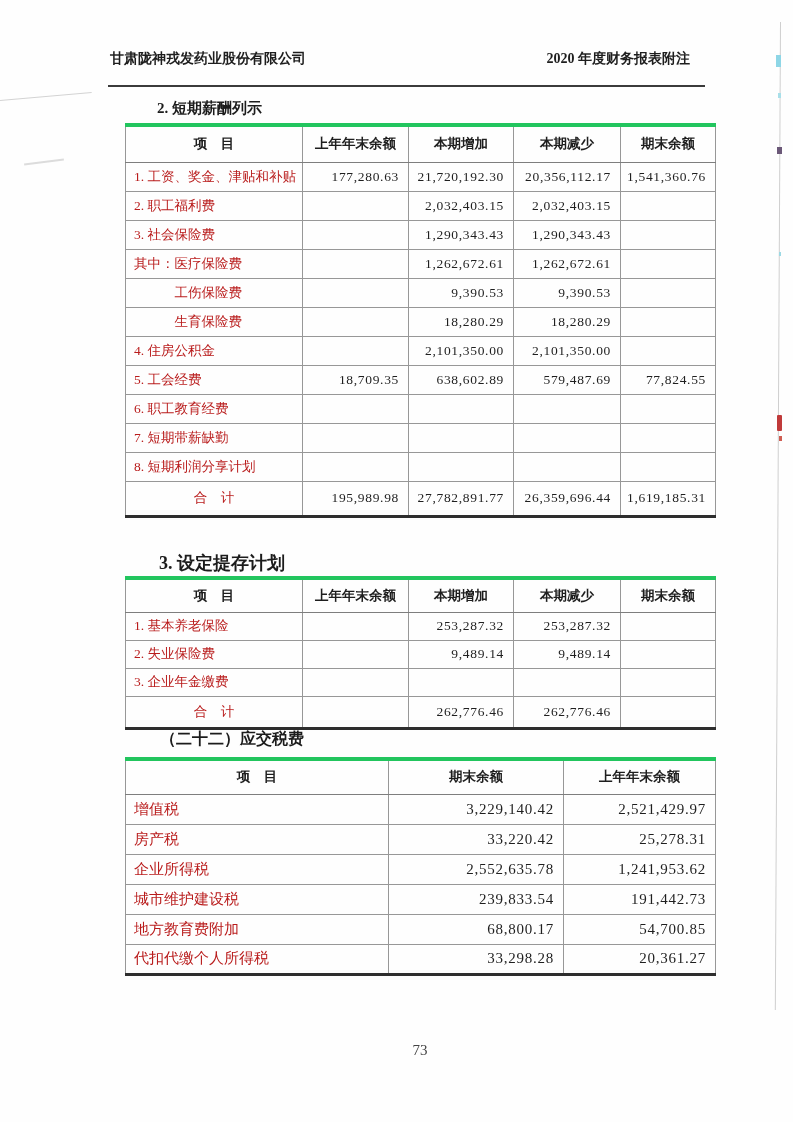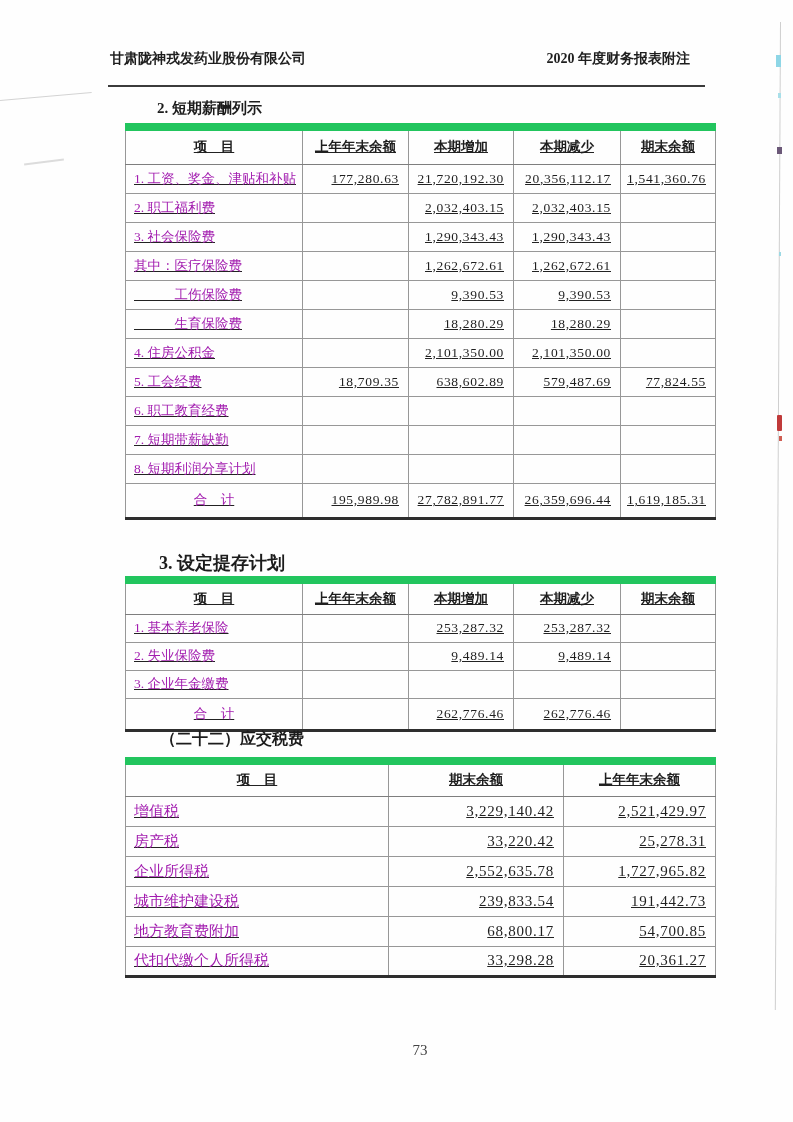--- a/index.html
+++ b/index.html
@@ -11,37 +11,37 @@
   .page-header{position:absolute;top:50px;left:110px;width:580px;display:flex;
     justify-content:space-between;font-size:14px;font-weight:bold;color:#1e1e1e;}
   .header-rule{position:absolute;top:85px;left:108px;width:597px;height:2px;background:#3b3b3b;}
   
   .sec-title{position:absolute;font-weight:bold;color:#1c1c1c;white-space:nowrap;}
   .t1{top:99px;left:157px;font-size:15px;}
   .t2{top:551px;left:159px;font-size:18px;}
   .t3{top:729px;left:160px;font-size:16px;}
   
   .tbl{position:absolute;left:125px;width:590px;border-collapse:collapse;table-layout:fixed;
-    border-top:8px solid #22c55e;border-bottom:3px solid #2e2e2e;text-decoration:underline;}
+    border-top:4px solid #22c55e;border-bottom:3px solid #2e2e2e;}
   .tbl1{top:123px;}
   .tbl2{top:576px;}
   .tbl3{top:757px;}
   th,td{border:1px solid #979797;padding:0;overflow:hidden;white-space:nowrap;}
   th{font-size:13.5px;font-weight:bold;text-align:center;color:#1e1e1e;border-bottom:1px solid #7e7e7e;}
   .tbl1 td,.tbl2 td{font-size:13.5px;}
   .tbl3 td{font-size:15px;}
   .tbl1 thead tr{height:37px;}
   .tbl1 tbody tr{height:29px;}
   .tbl1 tr.total{height:35px;}
   .tbl2 thead tr{height:34px;}
   .tbl2 tbody tr{height:28px;}
   .tbl2 tr.total{height:32px;}
   .tbl3 thead tr{height:35px;}
   .tbl3 tbody tr{height:30px;}
-  .c-item{text-align:left;padding-left:8px;color:#a21caf;}
+  .c-item{text-align:left;padding-left:8px;color:#b91c1c;}
   .c-num{text-align:right;padding-right:9px;letter-spacing:0.05em;color:#1f1f1f;}
   .total-label{text-align:center;padding-left:0;}
   
   .pageno{position:absolute;top:1042px;left:125px;width:590px;text-align:center;
     font-size:15px;color:#444;}
   
   .scan-edge{position:absolute;left:780px;top:22px;width:1px;height:988px;background:#cfcfcf;
     transform:rotate(0.3deg);transform-origin:top;}
   .mark{position:absolute;}
   .mk-cyan1{left:776px;top:55px;width:5px;height:12px;background:#8ed6e6;}
@@ -250,21 +250,21 @@
           <td class="c-num">2,521,429.97</td>
         </tr>
         <tr>
           <td class="c-item">房产税</td>
           <td class="c-num">33,220.42</td>
           <td class="c-num">25,278.31</td>
         </tr>
         <tr>
           <td class="c-item">企业所得税</td>
           <td class="c-num">2,552,635.78</td>
-          <td class="c-num">1,727,965.82</td>
+          <td class="c-num">1,241,953.62</td>
         </tr>
         <tr>
           <td class="c-item">城市维护建设税</td>
           <td class="c-num">239,833.54</td>
           <td class="c-num">191,442.73</td>
         </tr>
         <tr>
           <td class="c-item">地方教育费附加</td>
           <td class="c-num">68,800.17</td>
           <td class="c-num">54,700.85</td>

